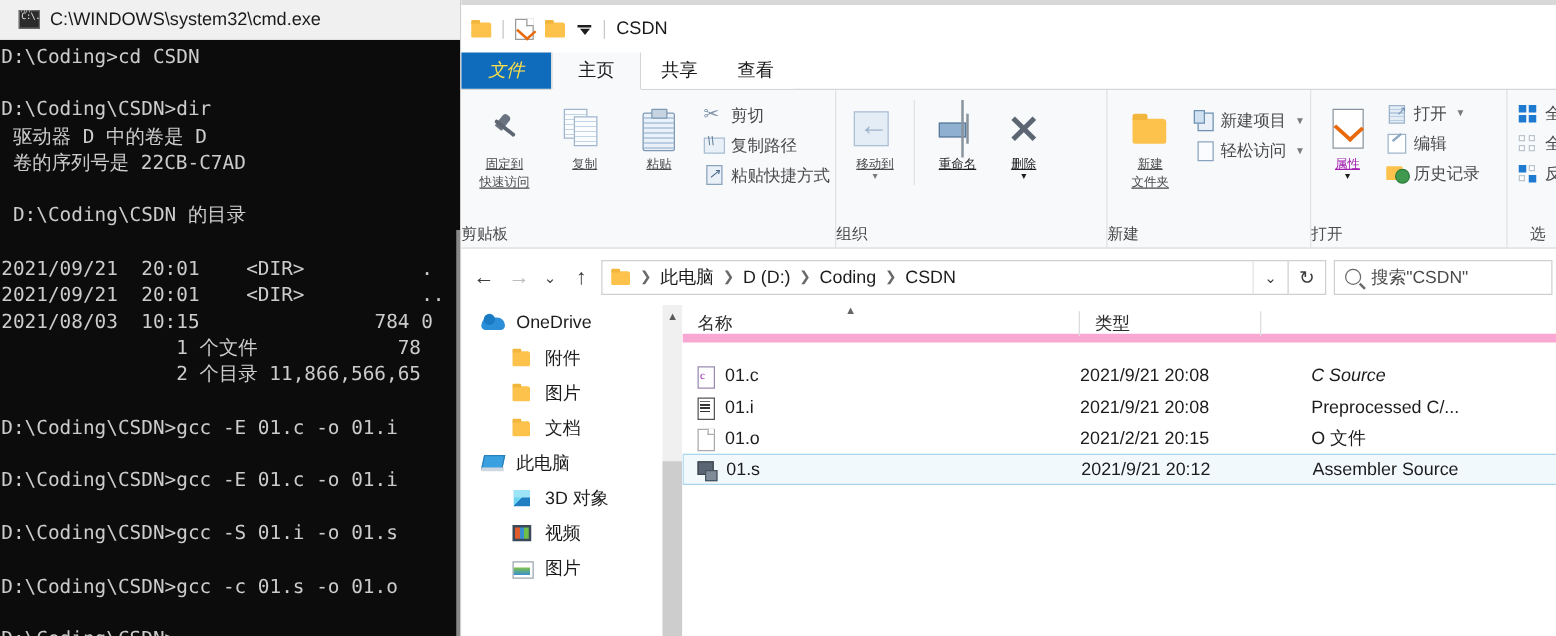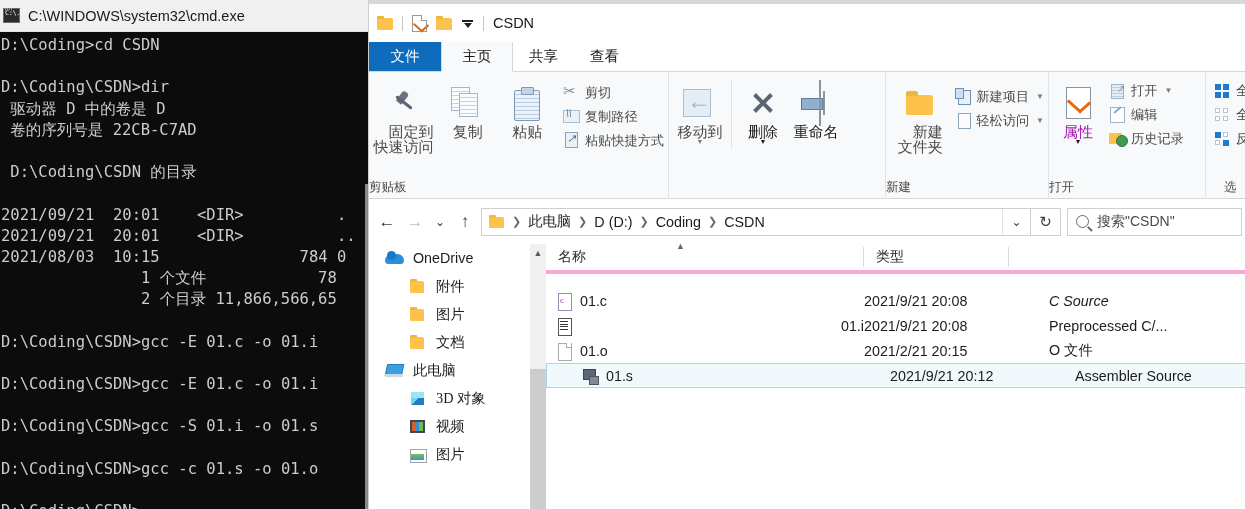--- a/index.html
+++ b/index.html
@@ -6,21 +6,21 @@
   html,body { width:1245px; height:509px; overflow:hidden; background:#fff; }
   body { font-family:"Liberation Sans", sans-serif; }
 
   
   #cmd-window{
     position:absolute; left:0; top:0; width:368px; height:509px;
     background:#0c0c0c; overflow:hidden;
   }
   #cmd-titlebar{
     position:absolute; left:0; top:0; width:368px; height:32px;
-    background:#f0f0f0; display:flex; align-items:center; gap:8px; padding-left:3px;
+    background:#f0f0f0; display:flex; align-items:center; gap:8px; padding-left:15px;
     border-bottom:1px solid #e2e2e2;
   }
   #cmd-icon{
     width:17px; height:15px; background:#2b2b2b; border:1px solid #6a6a6a;
     position:relative; flex:none;
   }
   #cmd-icon::before{
     content:"C:\\."; position:absolute; left:1px; top:0px; font-size:7px;
     color:#e8e8e8; font-family:"DejaVu Sans Mono", monospace; letter-spacing:-0.5px;
   }
@@ -96,21 +96,21 @@
   #exp-tabs{
     position:absolute; left:0; top:42px; width:877px; height:30px;
     background:#fff; display:flex; align-items:stretch;
     border-bottom:1px solid #d6d6d6;
   }
   .tab{
     display:flex; align-items:center; justify-content:center;
     font-size:14.5px; color:#1a1a1a; padding:0 16px; min-width:40px;
     position:relative; background:#fff;
   }
-  .tab.file{ background:#0f6cbd; color:#ffffff; min-width:72px; }
+  .tab.file{ background:#0f6cbd; color:#fde047; min-width:72px;font-style:italic; }
   .tab.active{
     background:#f7f9fb; border-left:1px solid #d6d6d6; border-right:1px solid #d6d6d6;
     border-bottom:1px solid #f7f9fb; margin-bottom:-1px; min-width:72px;
   }
 
   
   #ribbon{
     position:absolute; left:0; top:72px; width:877px; height:127px;
     background:#f7f9fb; border-bottom:1px solid #d6d6d6; display:flex;
   }
@@ -118,21 +118,21 @@
   .rglabel{
     position:absolute; bottom:3px; left:0; width:100%; text-align:left;
     font-size:12.5px; color:#4a4a4a;
   }
   .rgbody{ display:flex; height:100px; padding-top:4px; }
   .bigbtn{
     width:62px; display:flex; flex-direction:column; align-items:center;
     padding-top:6px;
   }
   .bigbtn .glyph{ height:42px; display:flex; align-items:center; justify-content:center; }
-  .bigbtn .lbl{ font-size:15px; color:#4a4a4a; text-align:right; line-height:15px; }
+  .bigbtn .lbl{ font-size:10px; color:#4a4a4a; text-align:center; line-height:15px;text-decoration:underline; }
   .smallcol{ display:flex; flex-direction:column; justify-content:flex-start; padding:6px 4px 0 2px; gap:3px; }
   .smallbtn{ display:flex; align-items:center; gap:5px; height:21px; }
   .smallbtn .sg{ width:17px; height:17px; flex:none; position:relative; }
   .smallbtn .sl{ font-size:13.2px; color:#4a4a4a; white-space:nowrap; }
   .caret-sm{ font-size:8px; color:#7a7a7a; margin-left:2px; }
   .caret-dn{ font-size:7px; color:#7a7a7a; line-height:6px; }
 
   
   .ic-pin{ position:relative; width:30px; height:30px; }
   .ic-pin::before{
@@ -297,21 +297,21 @@
   #searchbox .ph{ font-size:14px; color:#4a4a4a; white-space:nowrap; }
 
   
   #content{ position:absolute; left:0; top:244px; width:877px; height:265px; display:flex; background:#fff; }
   #navpane{ width:177px; height:265px; position:relative; overflow:hidden; }
   #nav-scroll{ position:absolute; right:0; top:0; width:16px; height:265px; background:#f0f0f0; }
   #nav-scroll-up{ width:16px; height:17px; display:flex; align-items:center; justify-content:center; font-size:9px; color:#5a5a5a; }
   #nav-scroll-thumb{ position:absolute; left:0; top:125px; width:16px; height:140px; background:#cdcdcd; }
   .navitem{ display:flex; align-items:center; height:28px; gap:9px; font-size:14.3px; color:#1c1c1c; }
   .navitem.lvl0{ padding-left:16px; }
-  .navitem.lvl1{ padding-left:39px;font-family:Liberation Serif, serif; }
+  .navitem.lvl1{ padding-left:39px; }
   .nicon{ width:19px; height:17px; flex:none; position:relative; }
   .ni-onedrive::before{
     content:""; position:absolute; left:0; top:4px; width:19px; height:10px;
     background:#2a8fd8; border-radius:9px 9px 5px 5px;
   }
   .ni-onedrive::after{
     content:""; position:absolute; left:2px; top:1px; width:9px; height:9px;
     background:#1a7bc4; border-radius:50%;
   }
   .ni-folder::before{ content:""; position:absolute; left:2px; top:3px; width:14px; height:12px; background:#fcc24c; border-radius:1px 2px 1px 1px;}
@@ -322,26 +322,26 @@
   .ni-3d::after{ content:""; position:absolute; left:3px; top:2px; width:13px; height:6px; background:#9ee4f7; }
   .ni-video::before{ content:""; position:absolute; left:2px; top:2px; width:15px; height:13px; background:#3a4a5a; }
   .ni-video::after{
     content:""; position:absolute; left:4px; top:4px; width:11px; height:9px;
     background:linear-gradient(90deg,#e05a2b 0 33%,#3a8fd0 33% 66%,#6fbf4a 66% 100%);
   }
   .ni-pics::before{ content:""; position:absolute; left:2px; top:3px; width:15px; height:12px; background:#fff; border:1px solid #9aa5b0; }
   .ni-pics::after{ content:""; position:absolute; left:3px; top:8px; width:13px; height:6px; background:linear-gradient(180deg,#7fc24a,#3a8fd0); }
 
   #filepane{ flex:1; height:265px; position:relative; background:#fff; overflow:hidden; }
-  #fileheader{ height:30px; display:flex; align-items:center; border-bottom:4px solid #f9a8d4; position:relative; }
+  #fileheader{ height:30px; display:flex; border-bottom:7px solid #f9a8d4; position:relative; }
   .colh{ font-size:14px; color:#2b2b2b; padding-left:12px; position:relative; height:30px; display:flex; align-items:center; }
   .colh .divider{ position:absolute; right:0; top:5px; width:1px; height:20px; background:#dcdcdc; }
   .sortmark{ position:absolute; left:130px; top:-1px; font-size:9px; color:#666; }
   .frow{ height:25px; display:flex; align-items:center; position:relative; }
-  .frow.selected{ background:#f2f9fd; border:1px solid #aad5ee;justify-content:center; }
+  .frow.selected{ background:#f2f9fd; border:1px solid #aad5ee; }
   .fname{ display:flex; align-items:center; gap:8px; padding-left:11px; font-size:14.3px; color:#1c1c1c; }
   .fdate{ font-size:14.3px; color:#1c1c1c; }
   .ftype{ font-size:14.3px; color:#1c1c1c; white-space:nowrap; overflow:hidden; }
   .ficon{ width:15px; height:18px; position:relative; flex:none; }
   .fi-c::before{ content:""; position:absolute; left:1px; top:1px; width:12px; height:16px; background:#fff; border:1px solid #9a8ab0; }
   .fi-c::after{ content:"c"; position:absolute; left:3px; top:3px; font-size:9px; color:#9c27b0; font-family:"Liberation Serif",serif; }
   .fi-i::before{ content:""; position:absolute; left:1px; top:1px; width:12px; height:16px; background:#fff; border:1px solid #555; }
   .fi-i::after{ content:""; position:absolute; left:3px; top:4px; width:8px; height:10px; background:repeating-linear-gradient(180deg,#333 0 1px,transparent 1px 2.5px); }
   .fi-o::before{ content:""; position:absolute; left:1px; top:1px; width:12px; height:16px; background:#fff; border:1px solid #aaa; }
   .fi-o::after{ content:""; position:absolute; right:1px; top:1px; width:4px; height:4px; background:#fff; border-left:1px solid #aaa; border-bottom:1px solid #aaa; }
@@ -432,34 +432,35 @@
     <div class="rgroup" style="width:217px">
       <div class="rgbody" style="padding-left:4px">
         <div class="bigbtn" style="width:54px">
           <div class="glyph">
               <div class="ic-moveto"></div>
             </div>
           <div class="lbl">移动到</div>
           <div class="caret-dn">▼</div>
         </div>
         <div style="width:1px;height:68px;background:#dfe3e6;margin:4px 6px 0 4px"></div>
+        <div class="bigbtn" style="width:56px">
+          <div class="glyph">
+              <div class="ic-rename"></div>
+            </div>
+          <div class="lbl" style="color:#1c1c1c">重命名</div>
+        </div>
         <div class="bigbtn" style="width:50px">
           <div class="glyph">
               <div class="ic-delete"></div>
             </div>
           <div class="lbl" style="color:#1c1c1c">删除</div>
           <div class="caret-dn" style="color:#1c1c1c">▼</div>
         </div>
-        <div class="bigbtn" style="width:56px">
-          <div class="glyph">
-              <div class="ic-rename"></div>
-            </div>
-          <div class="lbl" style="color:#1c1c1c">重命名</div>
-        </div>
       </div>
+      <div class="rglabel">组织</div>
     </div>
 
     <div class="rgroup" style="width:163px">
       <div class="rgbody" style="padding-left:6px">
         <div class="bigbtn" style="width:58px">
           <div class="glyph">
               <div class="ic-newfolder"></div>
             </div>
           <div class="lbl">新建<br>文件夹</div>
         </div>
@@ -632,21 +633,21 @@
       <div id="filerows" style="padding-top:14px">
           <div class="frow">
             <div class="fname" style="width: 318px;">
               <span class="ficon fi-c"></span>
               <span>01.c</span>
             </div>
             <div class="fdate" style="width: 185px;">2021/9/21 20:08</div>
             <div class="ftype" style="width: 145px; font-style: italic;">C Source</div>
           </div>
           <div class="frow">
-            <div class="fname" style="width: 318px; justify-content: space-between;">
+            <div class="fname" style="width: 318px;">
               <span class="ficon fi-i"></span>
               <span>01.i</span>
             </div>
             <div class="fdate" style="width: 185px;">2021/9/21 20:08</div>
             <div class="ftype" style="width: 145px;">Preprocessed C/...</div>
           </div>
           <div class="frow">
             <div class="fname" style="width: 318px;">
               <span class="ficon fi-o"></span>
               <span>01.o</span>

